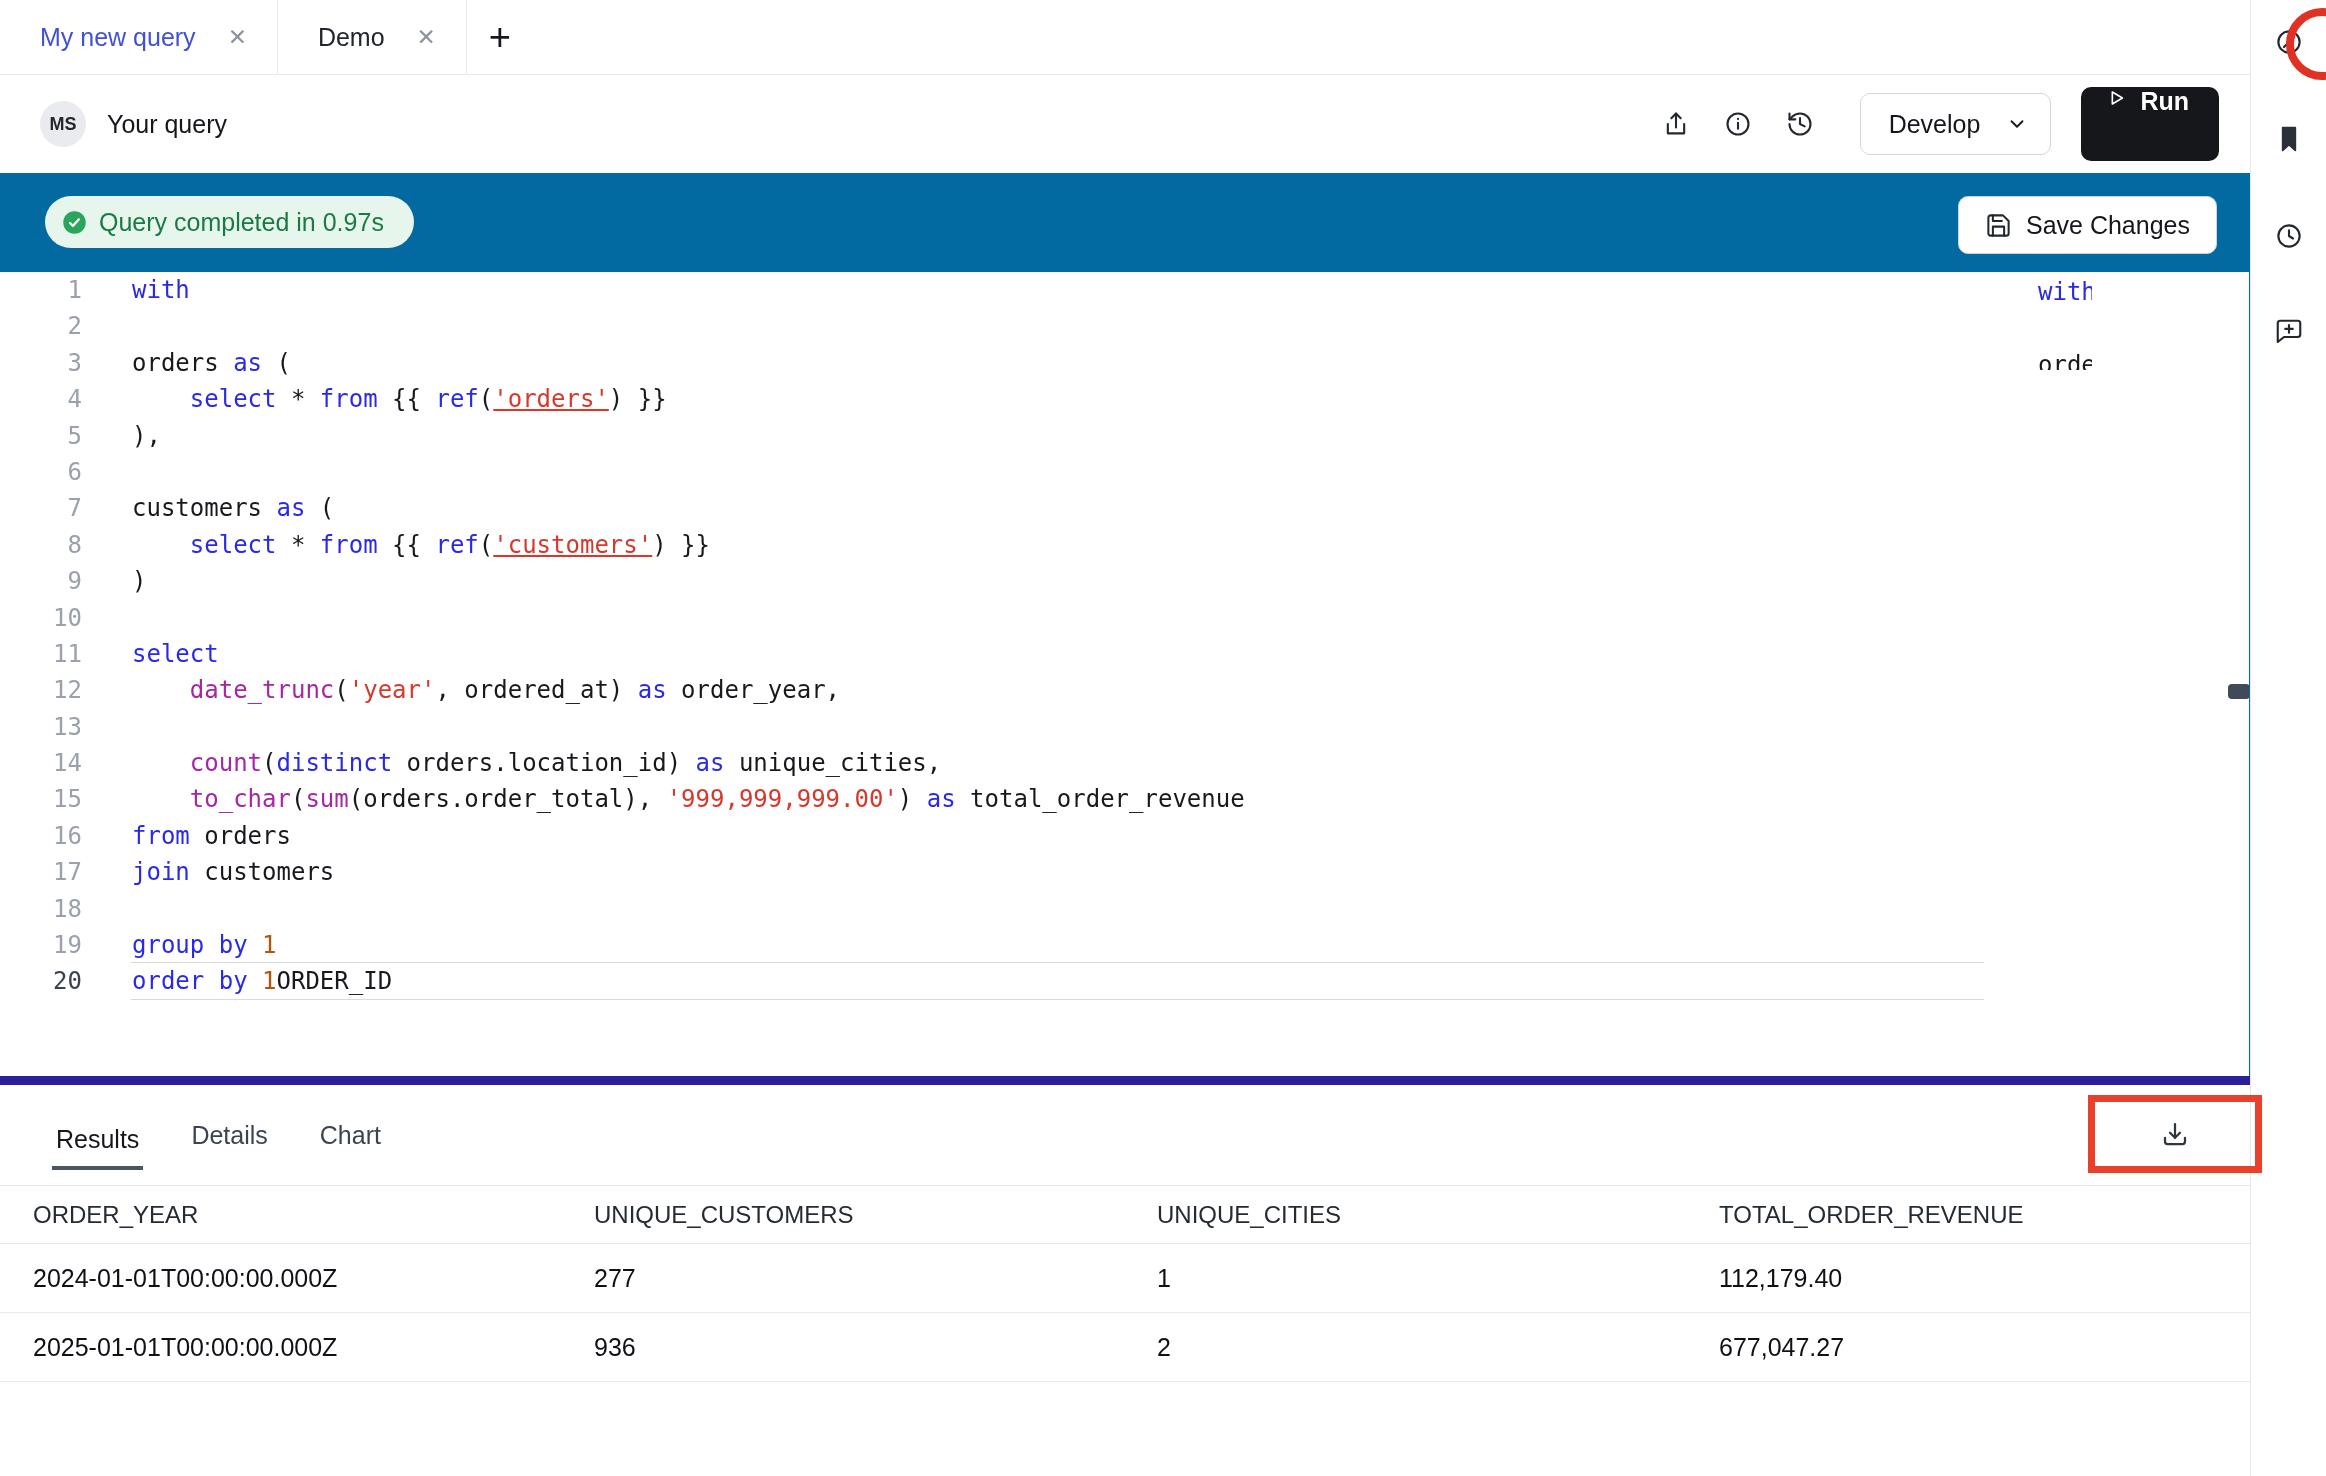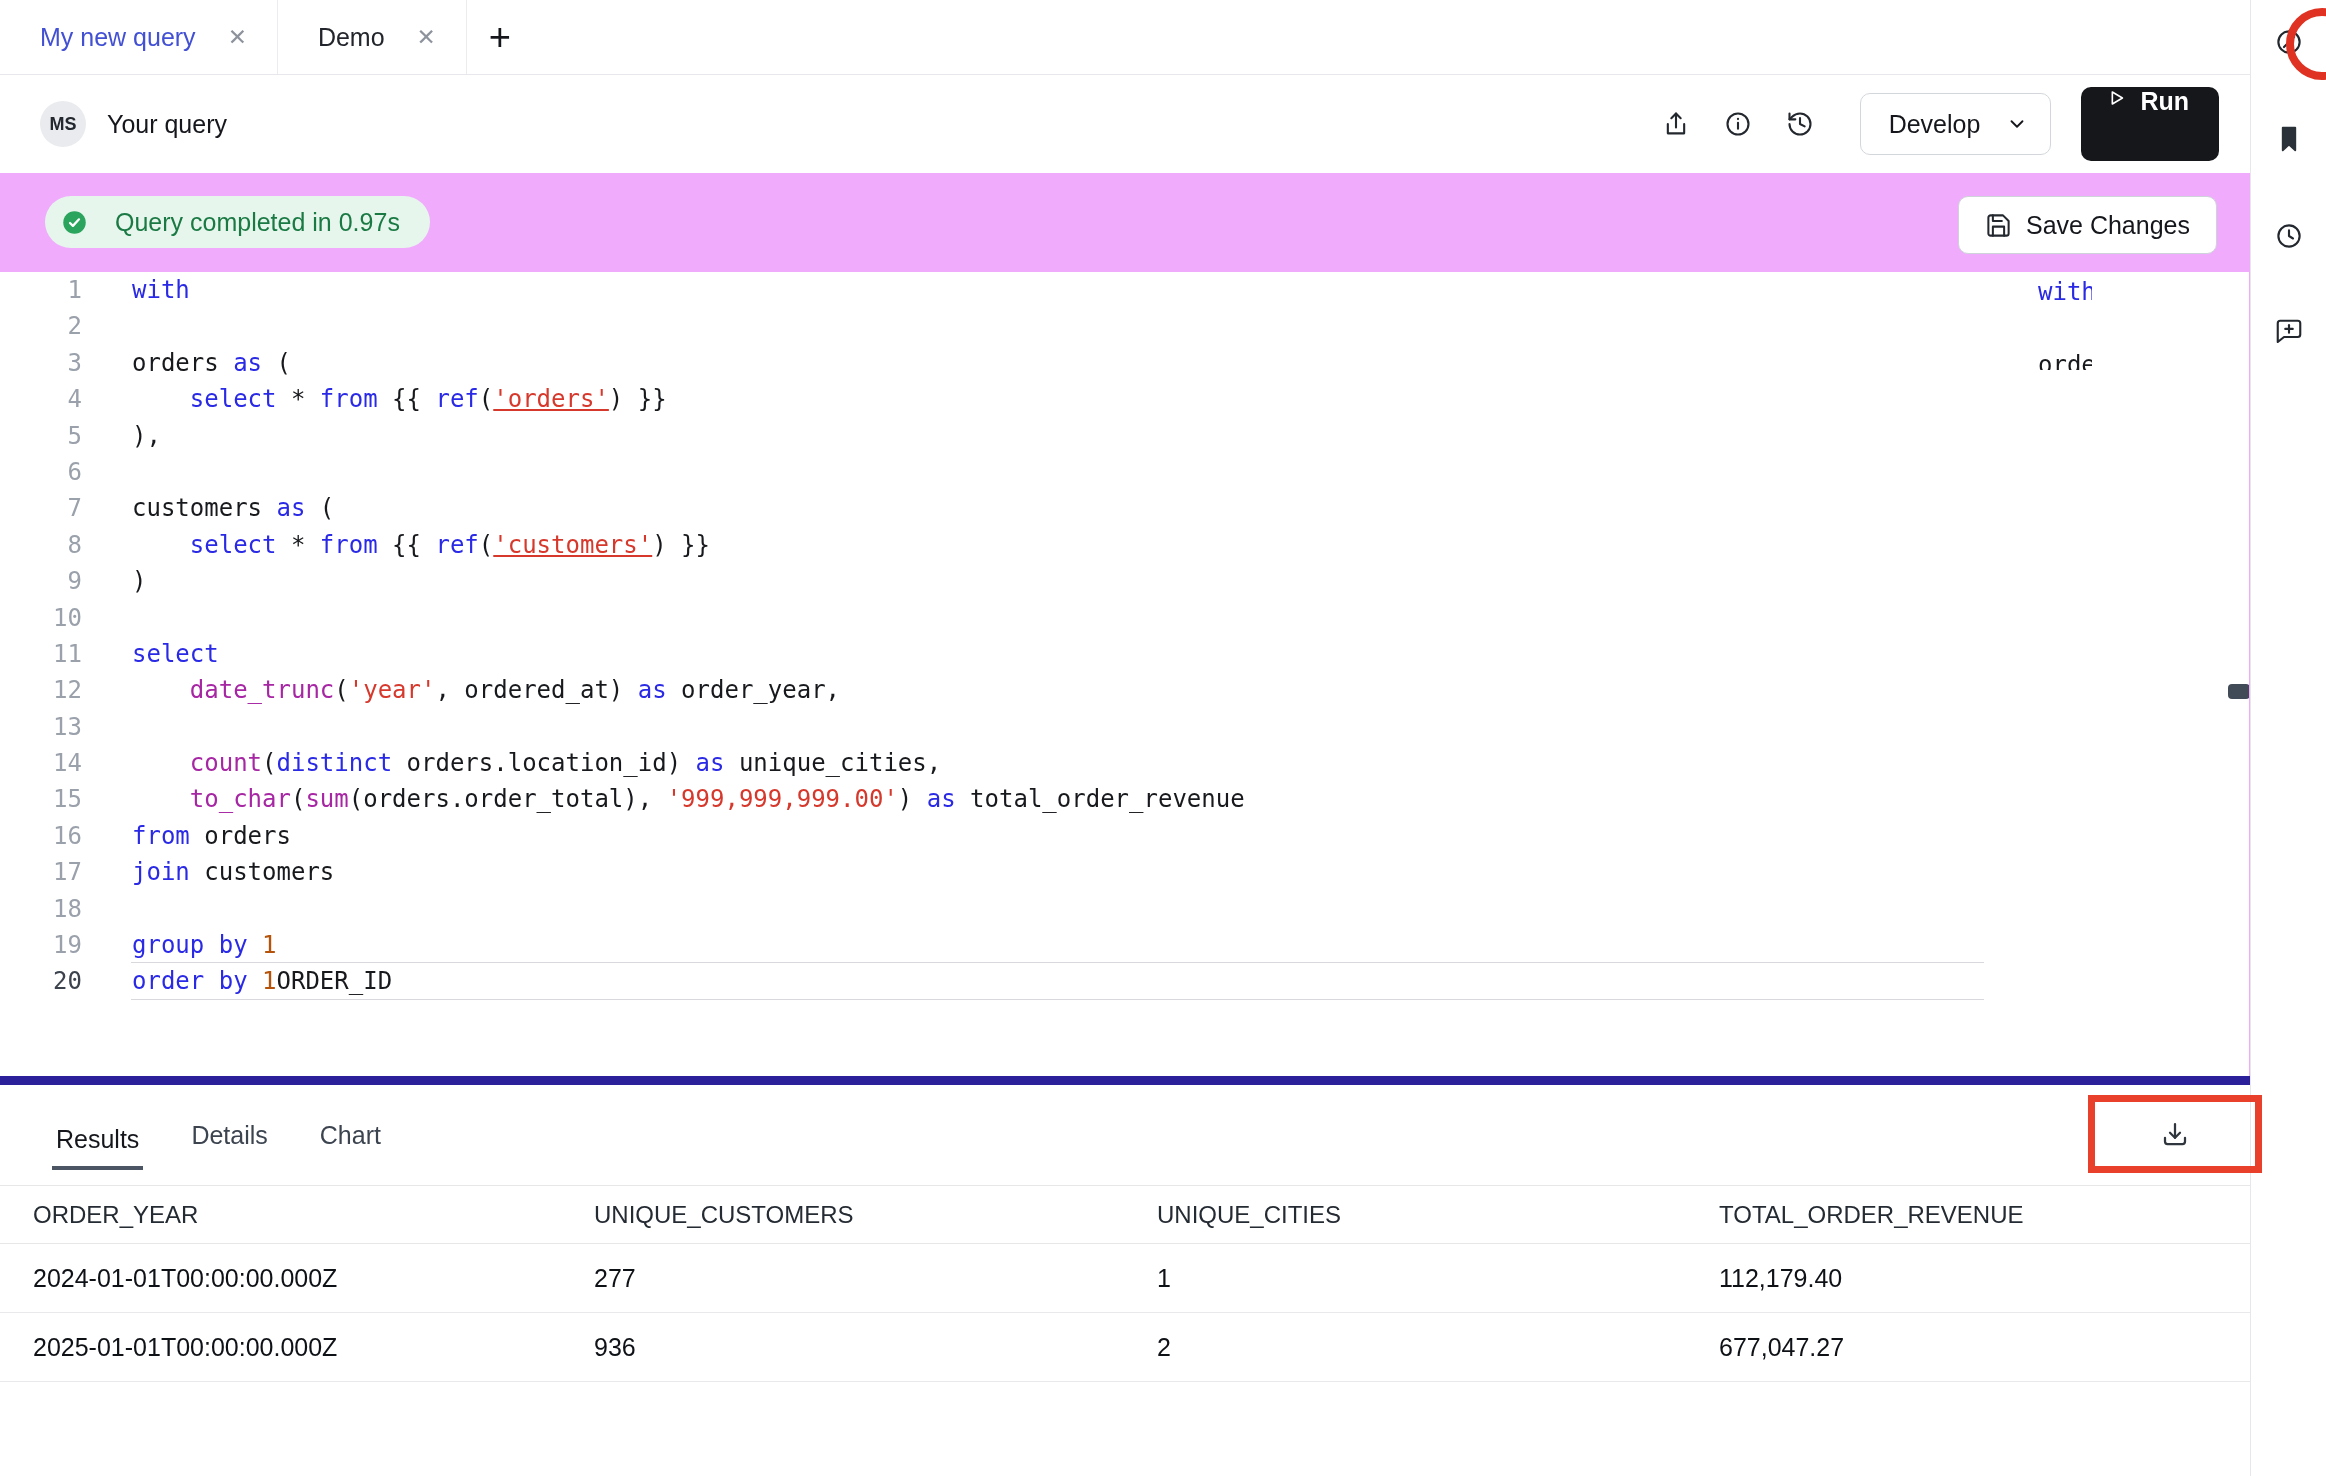--- a/index.html
+++ b/index.html
@@ -1,20 +1,20 @@
 <!DOCTYPE html>
 <html style="--accent-red: #E8402B; --divider: #2B2099; --tab-active: #4250D4; --success-bg: #E6F6EC; --success-fg: #1B7A44; --success-icon: #2BA45D; --run-bg: #16171B; --kw: #2A2AE6; --fn: #A626A4; --str: #D6382C; --num: #B45309; --link: #D6382C;"><head>
 <meta charset="utf-8">
 <style>
   * { margin:0; padding:0; box-sizing:border-box; }
   html,body { width:2326px; height:1476px; background:#fff; font-family:"Liberation Sans", sans-serif; }
   #app { position:relative; width:2326px; height:1476px; overflow:hidden; background:#fff; }
 
   
-  .main { position:absolute; left:0; top:0; width:2251px; height:1476px; border-right:1px solid #e6e7ea; background:#f0abfc; }
+  .main { position:absolute; left:0; top:0; width:2251px; height:1476px; border-right:1px solid #e6e7ea; background:#0369a1; }
 
   
   .tabbar { position:absolute; left:0; top:0; right:0; height:75px; display:flex; align-items:stretch; border-bottom:1px solid #e8e8ec; background:#fff; }
   .tab { display:flex; align-items:center; padding:0 30px 0 40px; gap:32px; border-right:1px solid #ececf0; cursor:pointer; }
   .tab-label { font-size:25px; color:#22252b; }
   .tab.active .tab-label { color:var(--tab-active); }
   .tab-close { font-size:23px; color:#8d939d; line-height:1; }
   .newtab { width:66px; border:none; background:none; font-size:38px; font-weight:300; color:#15171c; cursor:pointer; font-family:"Liberation Sans", sans-serif; }
 
   
@@ -24,21 +24,21 @@
   .hspacer { flex:1; }
   .iconbtn { width:44px; height:44px; display:flex; align-items:center; justify-content:center; background:none; border:none; cursor:pointer; color:#23272e; margin-left:18px; }
   .iconbtn svg { width:28px; height:28px; }
   .develop { height:62px; margin-left:38px; display:flex; align-items:center; gap:26px; padding:0 22px 0 28px; border:1px solid #d3d7dc; border-radius:10px; background:#fff; font-size:25px; font-weight:500; color:#15171c; cursor:pointer; font-family:"Liberation Sans", sans-serif; }
   .develop svg { width:22px; height:22px; color:#15171c; }
   .run { height:74px; margin-left:30px; display:flex; align-items:flex-start; gap:13px; padding:0 30px 0 24px; border:none; border-radius:10px; background:var(--run-bg); color:#fff; font-size:25px; font-weight:600; cursor:pointer; font-family:"Liberation Sans", sans-serif; }
   .run svg { width:22px; height:22px; }
 
   
   .statusrow { position:absolute; left:45px; right:33px; top:196px; display:flex; justify-content:space-between; align-items:flex-start; }
-  .pill { height:52px; display:flex; align-items:center; gap:27px; padding:0 30px 0 16px; border-radius:26px; background:var(--success-bg); }
+  .pill { height:52px; display:flex; align-items:center; gap:11px; padding:0 30px 0 16px; border-radius:26px; background:var(--success-bg); }
   .pill svg { width:27px; height:27px; flex:none; }
   .pill span { font-size:25px; font-weight:500; color:var(--success-fg); }
   .save { height:58px; display:flex; align-items:center; gap:14px; padding:0 26px; border:1px solid #ced3d9; border-radius:10px; background:#fff; font-size:25px; font-weight:500; color:#15171c; cursor:pointer; font-family:"Liberation Sans", sans-serif; }
   .save svg { width:27px; height:27px; color:#23272e; }
 
   
   .editor { position:absolute; left:0; top:272px; right:1px; height:804px; background:#fff; overflow:hidden; }
   .code-line { position:relative; display:flex; height:36.4px; align-items:center; }
   .ln { flex:none; width:82px; text-align:right; font:24px/36.4px "DejaVu Sans Mono", monospace; color:#9aa1ab; }
   .code-line.current .ln { color:#3c434d; }

